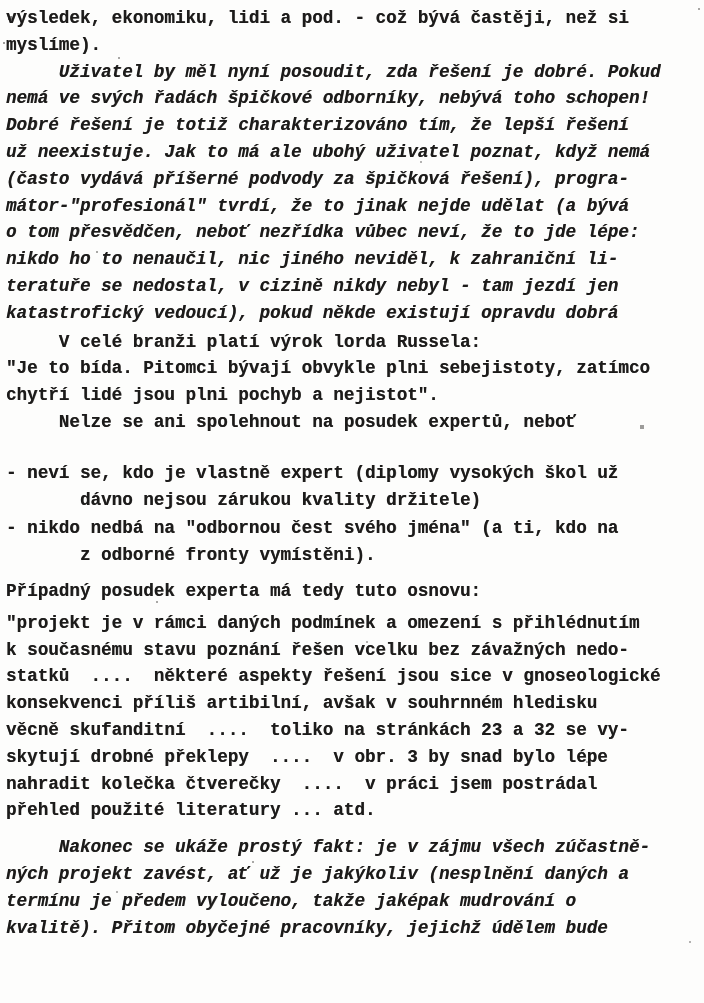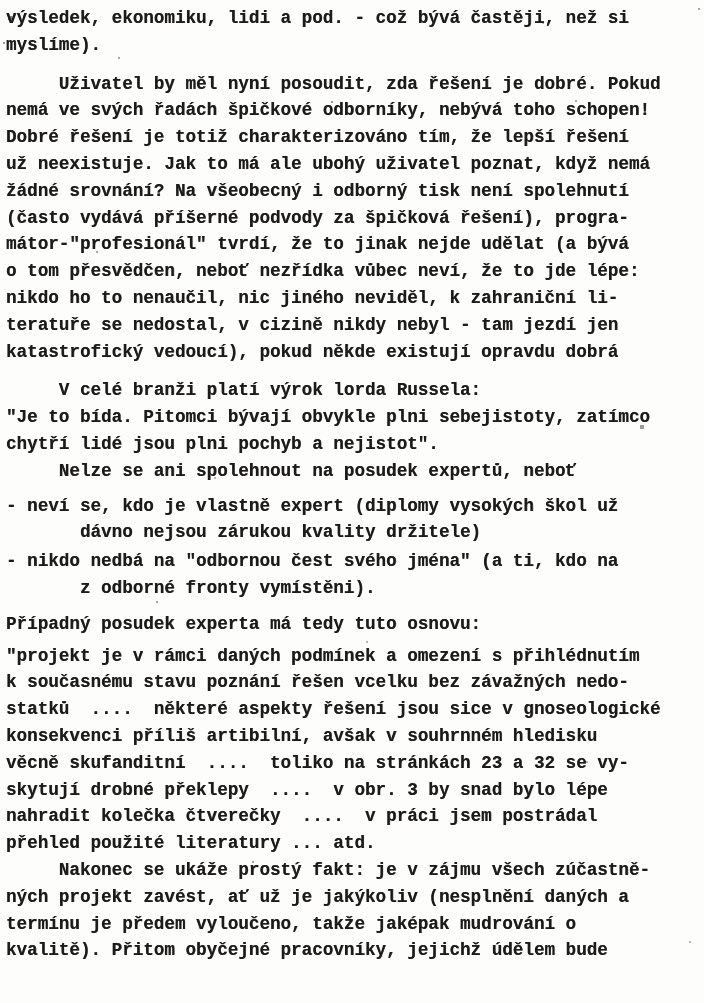--- a/index.html
+++ b/index.html
@@ -60,62 +60,61 @@
 </head>
 <body>
 
 <div class="page">
   <div class="specks"></div>
   <div class="doc-text" id="doc-text">
       <div class="para" style="margin-top: 0px;">
         <div class="line">výsledek, ekonomiku, lidi a pod. - což bývá častěji, než si</div>
         <div class="line">myslíme).</div>
       </div>
-      <div class="para" style="margin-top: 12px;">
+      <div class="para" style="margin-top: 0px; font-style: italic;">
         <div class="line">     Uživatel by měl nyní posoudit, zda řešení je dobré. Pokud</div>
         <div class="line">nemá ve svých řadách špičkové odborníky, nebývá toho schopen!</div>
         <div class="line">Dobré řešení je totiž charakterizováno tím, že lepší řešení</div>
         <div class="line">už neexistuje. Jak to má ale ubohý uživatel poznat, když nemá</div>
-        <div class="line">žádné srovnání? Na všeobecný i odborný tisk není spolehnutí</div>
         <div class="line">(často vydává příšerné podvody za špičková řešení), progra-</div>
         <div class="line">mátor-"profesionál" tvrdí, že to jinak nejde udělat (a bývá</div>
         <div class="line">o tom přesvědčen, neboť nezřídka vůbec neví, že to jde lépe:</div>
         <div class="line">nikdo ho to nenaučil, nic jiného neviděl, k zahraniční li-</div>
         <div class="line">teratuře se nedostal, v cizině nikdy nebyl - tam jezdí jen</div>
         <div class="line">katastrofický vedoucí), pokud někde existují opravdu dobrá</div>
       </div>
-      <div class="para" style="margin-top: 12px;">
+      <div class="para" style="margin-top: 2px;">
         <div class="line">     V celé branži platí výrok lorda Russela:</div>
         <div class="line">"Je to bída. Pitomci bývají obvykle plni sebejistoty, zatímco</div>
         <div class="line">chytří lidé jsou plni pochyb a nejistot".</div>
       </div>
       <div class="para" style="margin-top: 0px; font-family: Liberation Mono, monospace;">
         <div class="line">     Nelze se ani spolehnout na posudek expertů, neboť</div>
       </div>
-      <div class="para" style="margin-top: 8px;">
+      <div class="para" style="margin-top: 24px;">
         <div class="line">- neví se, kdo je vlastně expert (diplomy vysokých škol už</div>
         <div class="line">       dávno nejsou zárukou kvality držitele)</div>
       </div>
       <div class="para" style="margin-top: 2px;">
         <div class="line">- nikdo nedbá na "odbornou čest svého jména" (a ti, kdo na</div>
         <div class="line">       z odborné fronty vymístěni).</div>
       </div>
       <div class="para" style="margin-top: 9px;">
         <div class="line">Případný posudek experta má tedy tuto osnovu:</div>
       </div>
       <div class="para" style="margin-top: 5px;">
         <div class="line">"projekt je v rámci daných podmínek a omezení s přihlédnutím</div>
         <div class="line">k současnému stavu poznání řešen vcelku bez závažných nedo-</div>
         <div class="line">statků  ....  některé aspekty řešení jsou sice v gnoseologické</div>
         <div class="line">konsekvenci příliš artibilní, avšak v souhrnném hledisku</div>
         <div class="line">věcně skufanditní  ....  toliko na stránkách 23 a 32 se vy-</div>
         <div class="line">skytují drobné překlepy  ....  v obr. 3 by snad bylo lépe</div>
         <div class="line">nahradit kolečka čtverečky  ....  v práci jsem postrádal</div>
         <div class="line">přehled použité literatury ... atd.</div>
       </div>
-      <div class="para" style="">
+      <div class="para" style="margin-top: 10px; font-style: italic;">
         <div class="line">     Nakonec se ukáže prostý fakt: je v zájmu všech zúčastně-</div>
         <div class="line">ných projekt zavést, ať už je jakýkoliv (nesplnění daných a</div>
         <div class="line">termínu je předem vyloučeno, takže jaképak mudrování o</div>
         <div class="line">kvalitě). Přitom obyčejné pracovníky, jejichž údělem bude</div>
       </div>
     </div>
 </div>
 
 </body></html>

